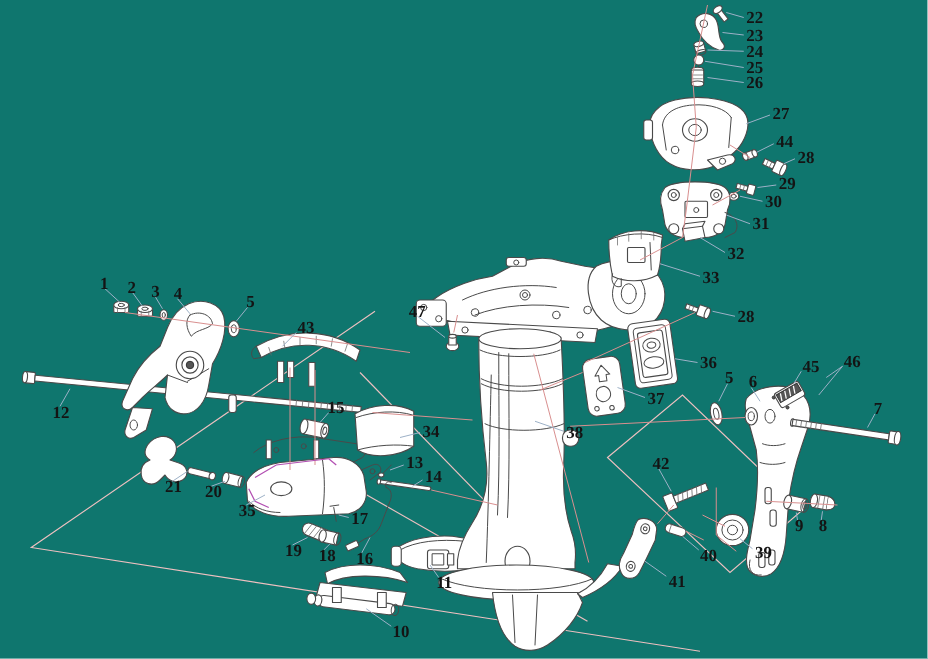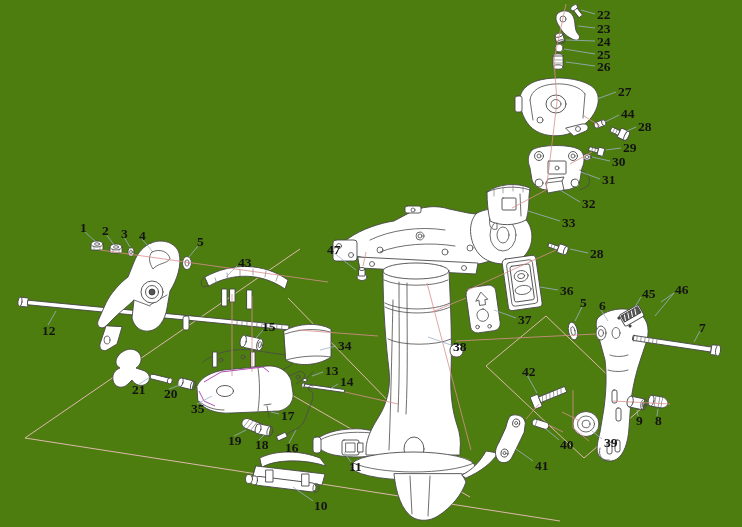--- a/index.html
+++ b/index.html
@@ -1,16 +1,16 @@
 <!DOCTYPE html>
 <html><head>
 <meta charset="utf-8">
 <style>
   html,body{margin:0;padding:0;background:#ffffff;}
-  .stage{width:742px;height:527px;position:relative;background:#4d7c0f;overflow:hidden;}
+  .stage{width:742px;height:527px;position:relative;background:#0f766e;overflow:hidden;}
   svg{display:block;}
   .p  {fill:#ffffff;stroke:#4a4a4a;stroke-width:.9;stroke-linejoin:round;stroke-linecap:round;}
   .l  {fill:none;stroke:#4a4a4a;stroke-width:.8;stroke-linejoin:round;stroke-linecap:round;}
   .tl {fill:none;stroke:#6a6a6a;stroke-width:.6;stroke-linecap:round;}
   .pl {fill:none;stroke:#eec0c0;stroke-width:.9;}
   .ax {fill:none;stroke:#d98f8f;stroke-width:.8;}
   .mg {fill:none;stroke:#b24fb2;stroke-width:1;}
   .ld {stroke:#9db1c7;stroke-width:.8;}
   .dk {fill:#555555;stroke:#333333;stroke-width:.8;}
   text.callout{font-family:"Liberation Serif","DejaVu Serif",serif;font-size:13.5px;font-weight:bold;fill:#141414;}

